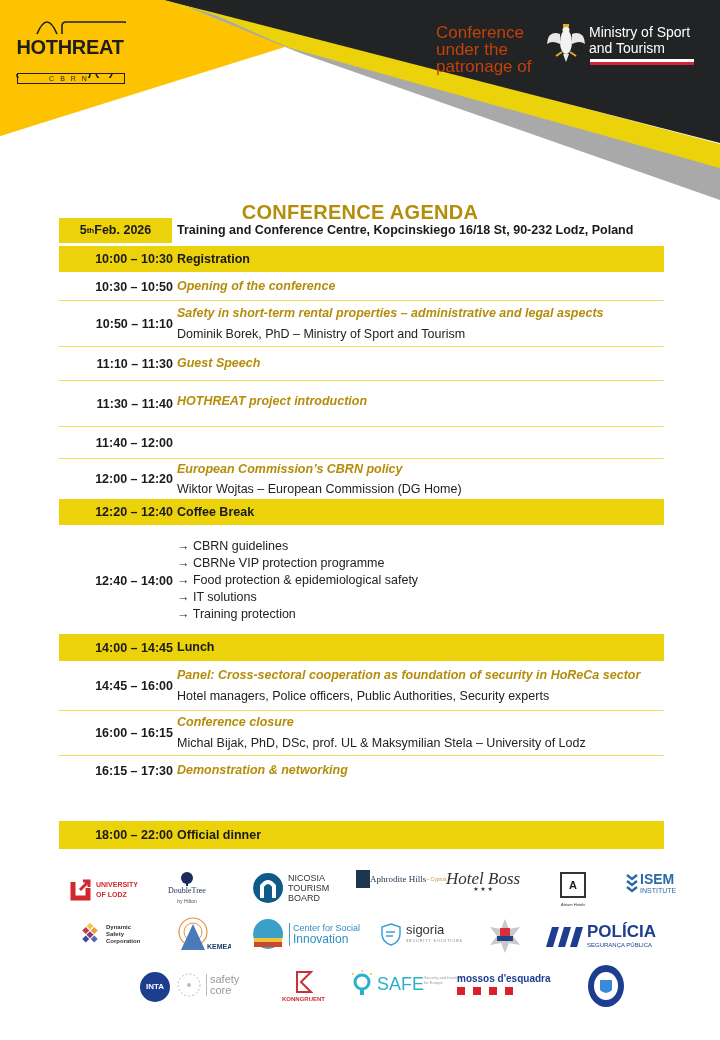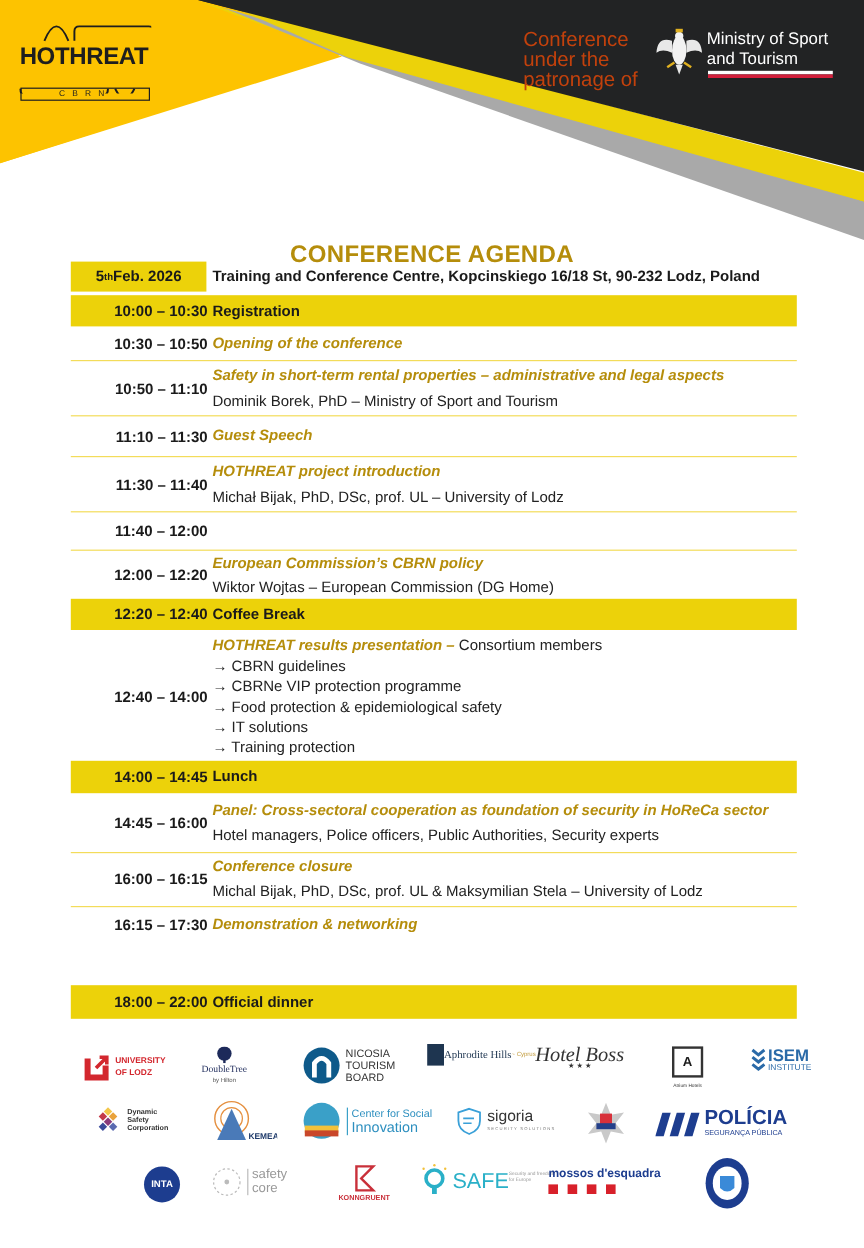--- a/index.html
+++ b/index.html
@@ -99,21 +99,20 @@
 
   <div class="row div" style="top:130px;height:34px;">
     <div class="time">11:10 – 11:30</div>
     <div class="content ital">Guest Speech</div>
   </div>
 
   <div class="row div" style="top:164px;height:46px;">
     <div class="time">11:30 – 11:40</div>
     <div class="content">
       <div class="ital" style="margin-bottom:4px;">HOTHREAT project introduction</div>
-      <div class="plain">Michał Bijak, PhD, DSc, prof. UL – University of Lodz</div>
     </div>
   </div>
 
   <div class="row div" style="top:210px;height:32px;">
     <div class="time">11:40 – 12:00</div>
   </div>
 
   <div class="row" style="top:242px;height:40px;">
     <div class="time">12:00 – 12:20</div>
     <div class="content">
@@ -123,21 +122,20 @@
   </div>
 
   <div class="row hl" style="top:282px;height:26px;">
     <div class="time">12:20 – 12:40</div>
     <div class="content bold">Coffee Break</div>
   </div>
 
   <div class="row" style="top:310px;height:107px;">
     <div class="time">12:40 – 14:00</div>
     <div class="content" style="line-height:17px;">
-      <div><span class="ital">HOTHREAT results presentation – </span><span class="plain">Consortium members</span></div>
       <div class="plain">→ CBRN guidelines</div>
       <div class="plain">→ CBRNe VIP protection programme</div>
       <div class="plain">→ Food protection &amp; epidemiological safety</div>
       <div class="plain">→ IT solutions</div>
       <div class="plain">→ Training protection</div>
     </div>
   </div>
 
   <div class="row hl" style="top:417px;height:27px;">
     <div class="time">14:00 – 14:45</div>
@@ -273,21 +271,21 @@
         <polygon points="18,0 25,0 19,20 12,20" fill="#1d3d8f"></polygon>
         <polygon points="30,0 37,0 31,20 24,20" fill="#1d3d8f"></polygon>
       </svg>
     <div style="display:flex;flex-direction:column;margin-left:3px;">
       <span style="color:#1d3d8f;font-weight:bold;font-size:17px;line-height:16px;">POLÍCIA</span>
       <span style="color:#1d3d8f;font-size:6px;">SEGURANÇA PÚBLICA</span>
     </div>
   </div>
 
   <div class="lg" style="left:120px;top:112px;">
-    <div style="width:30px;height:30px;border-radius:50%;background:#1d3d8f;color:#fff;font-weight:bold;font-size:8px;display:flex;align-items:center;justify-content:center;">INTA</div>
+    <div style="width:30px;height:30px;border-radius:50%;background:#1d3d8f;color:#fff;font-weight:bold;font-size:8px;display:flex;align-items:center;justify-content:center;margin-left:20px;">INTA</div>
   </div>
   <div class="lg" style="left:176px;top:112px;">
     <svg width="26" height="26">
         <circle cx="13" cy="13" r="11" stroke="#bbb" stroke-width="1" stroke-dasharray="2,2" fill="none"></circle>
         <circle cx="13" cy="13" r="2" fill="#bbb"></circle>
       </svg>
     <span style="color:#999;font-size:11px;width:40px;line-height:11px;margin-left:4px;border-left:1px solid #bbb;padding-left:3px;">safety core</span>
   </div>
   <div class="lg" style="left:282px;top:110px;flex-direction:column;">
     <svg width="22" height="24">

